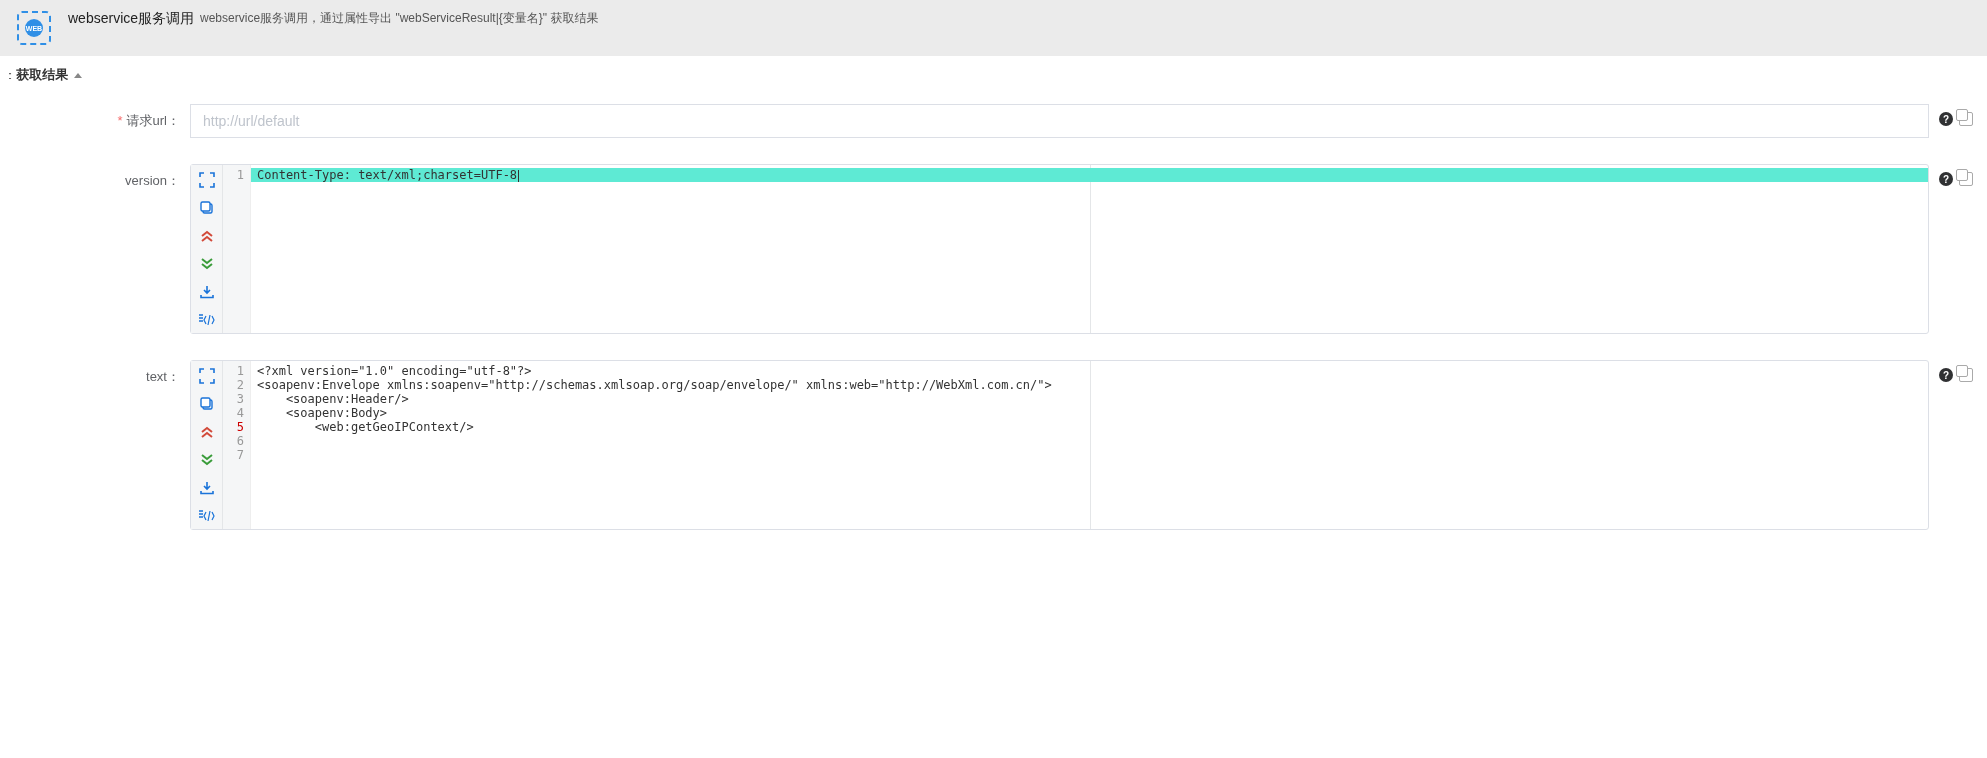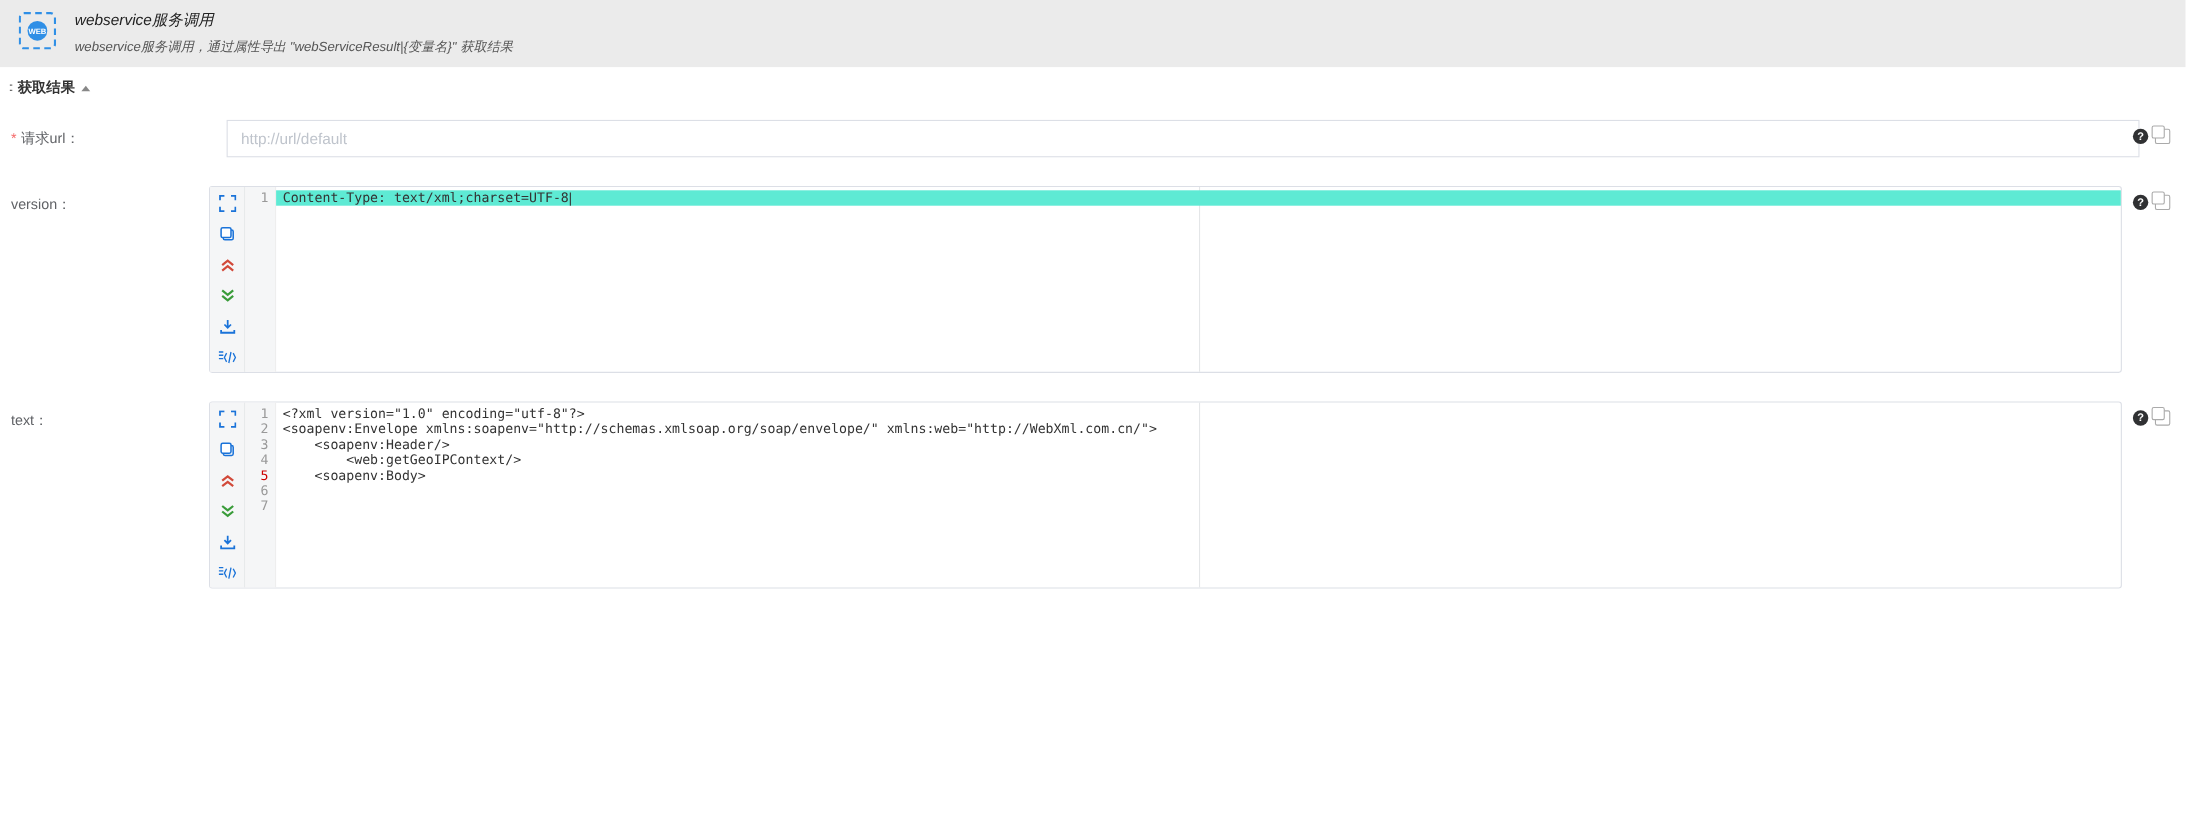--- a/index.html
+++ b/index.html
@@ -1,36 +1,36 @@
 <!DOCTYPE html>
 <html><head>
 <meta charset="utf-8">
 <style>
   * { box-sizing: border-box; margin: 0; padding: 0; }
   body { font-family: "Microsoft YaHei", Arial, sans-serif; font-size: 13px; color: #333; background: #fff; }
 
   .header-bar { background: #ebebeb; padding: 10px 16px; display: flex; align-items: flex-start; gap: 16px; }
   .logo-box { width: 36px; height: 36px; display: flex; align-items: center; justify-content: center; }
-  .header-titles { display: flex; flex-direction: column; gap: 6px; font-style: italic; }
+  .header-titles { display: flex; gap: 6px; }
   .header-title { font-size: 14px; font-weight: 500; color: #222; }
   .header-subtitle { font-size: 12px; color: #555; }
 
   .section-hdr { display: flex; align-items: center; gap: 6px; padding: 10px 8px; border-bottom: 0; }
   .grip { color: #666; font-size: 11px; letter-spacing: -2px; }
   .section-title { font-size: 13px; font-weight: 600; }
   .chev-up { display:inline-block; width:0; height:0; border-left:4px solid transparent; border-right:4px solid transparent; border-bottom:5px solid #888; }
 
   .form-area { padding: 10px 10px 40px 10px; }
   .row { display: flex; align-items: flex-start; margin-bottom: 26px; }
-  .row-label { width: 180px; padding-right: 10px; padding-top: 8px; font-size: 13px; color: #606266; }
+  .row-label { width: 180px; text-align: right; padding-right: 10px; padding-top: 8px; font-size: 13px; color: #606266; }
   .req-star { color: #f56c6c; margin-right: 4px; }
   .row-content { flex: 1; }
   .row-tail { width: 48px; padding-top: 8px; padding-left: 10px; display: flex; gap: 6px; align-items: center; }
 
-  .text-input { width: 100%; height: 34px; border: 1px solid #dcdfe6; border-radius: 0; padding: 0 12px; font-size: 14px; color: #606266; outline: none; margin-left: 16px; }
+  .text-input { width: 100%; height: 34px; border: 1px solid #dcdfe6; border-radius: 0; padding: 0 12px; font-size: 14px; color: #606266; outline: none; }
   .text-input::placeholder { color: #bfc4cc; }
 
   .code-box { border: 1px solid #dcdfe6; border-radius: 3px; background: #fff; display: flex; min-height: 170px; }
   .toolbar-col { width: 32px; background: #f5f6f7; border-right: 1px solid #e4e6e8; display: flex; flex-direction: column; align-items: center; padding-top: 6px; gap: 10px; }
   .tool-ic { width: 18px; height: 18px; display: flex; align-items: center; justify-content: center; cursor: pointer; }
 
   .code-inner { flex: 1; display: flex; position: relative; }
   .gutter { width: 28px; background: #f5f6f7; border-right: 1px solid #eee; padding-top: 3px; }
   .ln { font-family: Consolas, monospace; font-size: 12px; color: #999; text-align: right; padding-right: 6px; height: 14px; line-height: 14px; }
   .ln.bp { color: #cc0000; position: relative; }
@@ -187,22 +187,22 @@
               <div class="ln">4</div>
               <div class="ln bp">5</div>
               <div class="ln">6</div>
               <div class="ln">7</div>
             </div>
           <div class="code-lines" id="lines-body">
               <div class="mid-divider"></div>
               <div class="cl">&lt;?xml version="1.0" encoding="utf-8"?&gt;</div>
               <div class="cl">&lt;soapenv:Envelope xmlns:soapenv="http://schemas.xmlsoap.org/soap/envelope/" xmlns:web="http://WebXml.com.cn/"&gt;</div>
               <div class="cl">    &lt;soapenv:Header/&gt;</div>
+              <div class="cl">    &lt;soapenv:Body&gt;</div>
               <div class="cl">        &lt;web:getGeoIPContext/&gt;</div>
-              <div class="cl">    &lt;soapenv:Body&gt;</div>
             </div>
         </div>
       </div>
     </div>
     <div class="row-tail">
       <div class="help-ic">?</div>
       <div class="copy-ic"></div>
     </div>
   </div>
 

